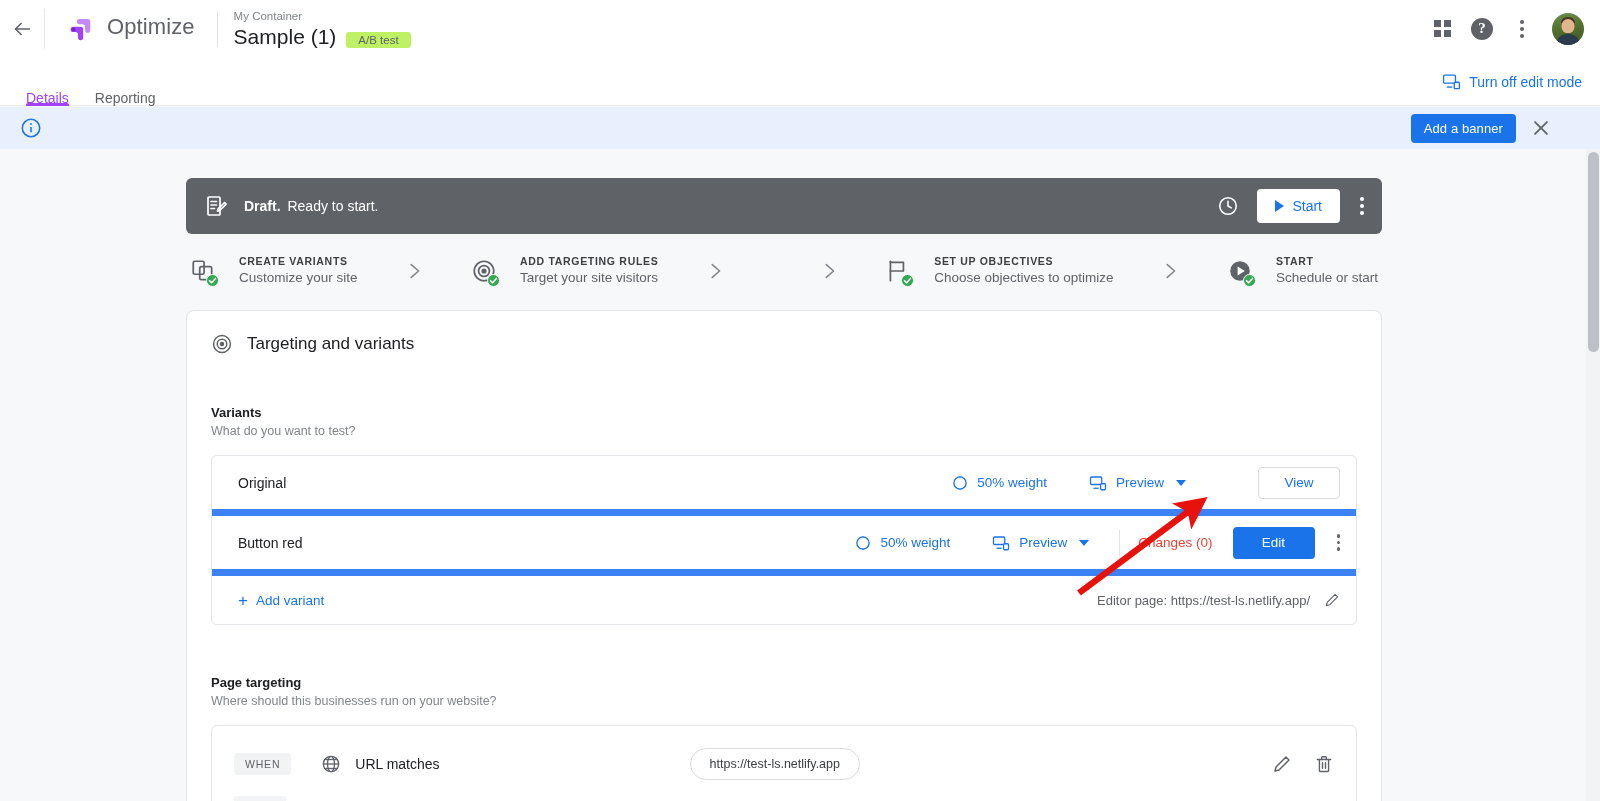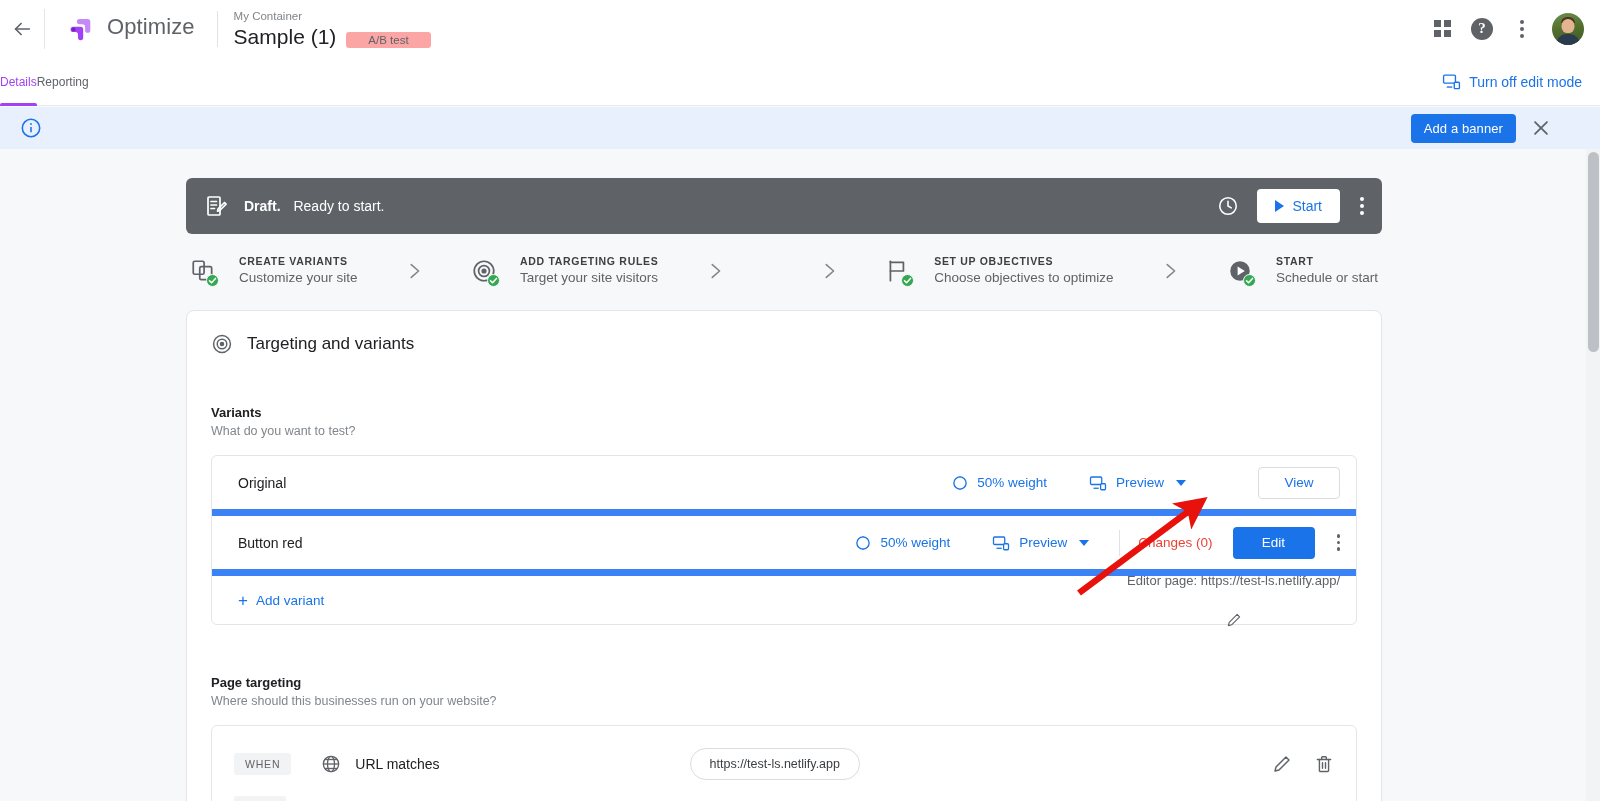--- a/index.html
+++ b/index.html
@@ -32,21 +32,21 @@
     font-size: 22px; color: #5f6368; margin-left: 12px; letter-spacing: 0.1px;
     font-weight: 400;
   }
   .title-div { width: 1px; height: 36px; background: #e0e2e5; margin-left: 22px; }
   .title-block { margin-left: 16px; display: flex; flex-direction: column; justify-content: center; }
   .container-name { font-size: 11.5px; color: #80868b; line-height: 14px; margin-bottom: 1px; }
   .title-row { display: flex; align-items: baseline; }
   .exp-title { font-size: 21px; color: #202124; font-weight: 400; line-height: 25px; text-align: center; }
   .exp-badge {
     margin-left: 10px; font-size: 11.5px; color: #5f6368;
-    background: #fca5a5; border-radius: 3px; padding: 2px 22px;
+    background: #bef264; border-radius: 3px; padding: 2px 12px;
   }
   .topbar-right {
     margin-left: auto; display: flex; align-items: center; gap: 0px; padding-right: 16px;
   }
   .ticon {
     width: 40px; height: 40px; display: flex; align-items: center; justify-content: center;
     cursor: pointer; color: #5f6368; border-radius: 50%;
   }
   .apps-grid { display: grid; grid-template-columns: 7px 7px; grid-template-rows: 7px 7px; gap: 3px; }
   .apps-grid i { background: #5f6368; display: block; width: 7px; height: 7px; }
@@ -75,22 +75,22 @@
     width: 24px; height: 13px; border-radius: 11px 11px 0 0; background: #2b3b4e;
   }
 
   
   .tabsrow {
     position: absolute; top: 58px; left: 0; width: 1600px; height: 48px;
     background: #fff; border-bottom: 1px solid #e8eaed;
     display: flex; align-items: stretch;
   }
   .tab {
-    position: relative; display: flex; align-items: center; padding: 0 0px;
-    font-size: 12px; color: #5f6368; cursor: pointer; height: 48px;
+    position: relative; display: flex; align-items: flex-end; padding: 0 0px;
+    margin-left: 26px; font-size: 14px; color: #5f6368; cursor: pointer; height: 48px;
   }
   .tab.active { color: #a142f4; }
   .tab.active::after {
     content: ""; position: absolute; left: 0; right: 0; bottom: 0; height: 3px;
     background: #a142f4; border-radius: 2px 2px 0 0;
   }
   .editmode {
     margin-left: auto; margin-right: 18px; display: flex; align-items: center;
     color: #1a73e8; font-size: 14px; cursor: pointer; gap: 8px;
   }
@@ -121,21 +121,21 @@
   .inner { width: 1196px; margin: 0 auto; padding-top: 29px; }
 
   
   .statusbar {
     background: #5f6368; border-radius: 6px; height: 56px; display: flex;
     align-items: center; padding: 0 18px 0 18px; color: #fff;
   }
   .status-icon { width: 24px; height: 24px; color: #fff; flex: 0 0 auto; }
   .status-text { margin-left: 16px; font-size: 14px; }
   .status-text b { font-weight: bold; }
-  .status-text span { margin-left: 9px; font-weight: 400; }
+  .status-text span { margin-left: 3px; font-weight: 400; }
   .status-right { margin-left: auto; display: flex; align-items: center; gap: 0; }
   .clock-ic { width: 22px; height: 22px; color: #fff; cursor: pointer; margin-right: 18px; }
   .btn-start {
     background: #fff; color: #1a73e8; border: none; border-radius: 4px;
     height: 34px; padding: 0 18px; font-size: 14px; display: flex; align-items: center;
     gap: 8px; cursor: pointer; font-family: inherit; font-weight: 500;
   }
   .btn-start .tri { width: 0; height: 0; border-left: 9px solid #1a73e8; border-top: 6px solid transparent; border-bottom: 6px solid transparent; }
   .status-kebab { display: flex; flex-direction: column; gap: 3px; align-items: center; margin-left: 20px; cursor: pointer; }
   .status-kebab i { width: 4px; height: 4px; border-radius: 50%; background: #fff; display: block; }
@@ -189,21 +189,21 @@
   .btn-edit {
     background: #1a73e8; color: #fff; border: none; border-radius: 4px;
     height: 32px; width: 82px; font-size: 13.5px; cursor: pointer; font-family: inherit;
     margin-left: 20px; font-weight: 500;
   }
   .row-kebab { display: flex; flex-direction: column; gap: 3px; align-items: center; margin-left: 22px; cursor: pointer; }
   .row-kebab i { width: 3.5px; height: 3.5px; border-radius: 50%; background: #5f6368; display: block; }
   .addrow { display: flex; align-items: center; height: 48px; padding: 0 16px 0 26px; }
   .addlink { color: #1a73e8; font-size: 13.5px; display: flex; align-items: center; gap: 8px; cursor: pointer; }
   .plus { font-size: 17px; line-height: 1; }
-  .editorpage { margin-left: auto; display: flex; align-items: center; color: #5f6368; font-size: 13px; gap: 24px; flex-direction: column; }
+  .editorpage { margin-left: auto; display: flex; align-items: center; color: #5f6368; font-size: 13px; gap: 14px; }
   .pencil-sm { width: 16px; height: 16px; color: #5f6368; cursor: pointer; }
 
   
   .rulerow { display: flex; align-items: center; padding: 22px 22px 8px 22px; }
   .rulerow2 { display: flex; align-items: center; padding: 8px 22px 22px 22px; }
   .chip-when {
     background: #f1f3f4; color: #5f6368; font-size: 10.5px; letter-spacing: .8px;
     padding: 5px 11px; border-radius: 3px; min-width: 52px; text-align: center;
   }
   .globe { width: 20px; height: 20px; color: #5f6368; margin-left: 30px; }

